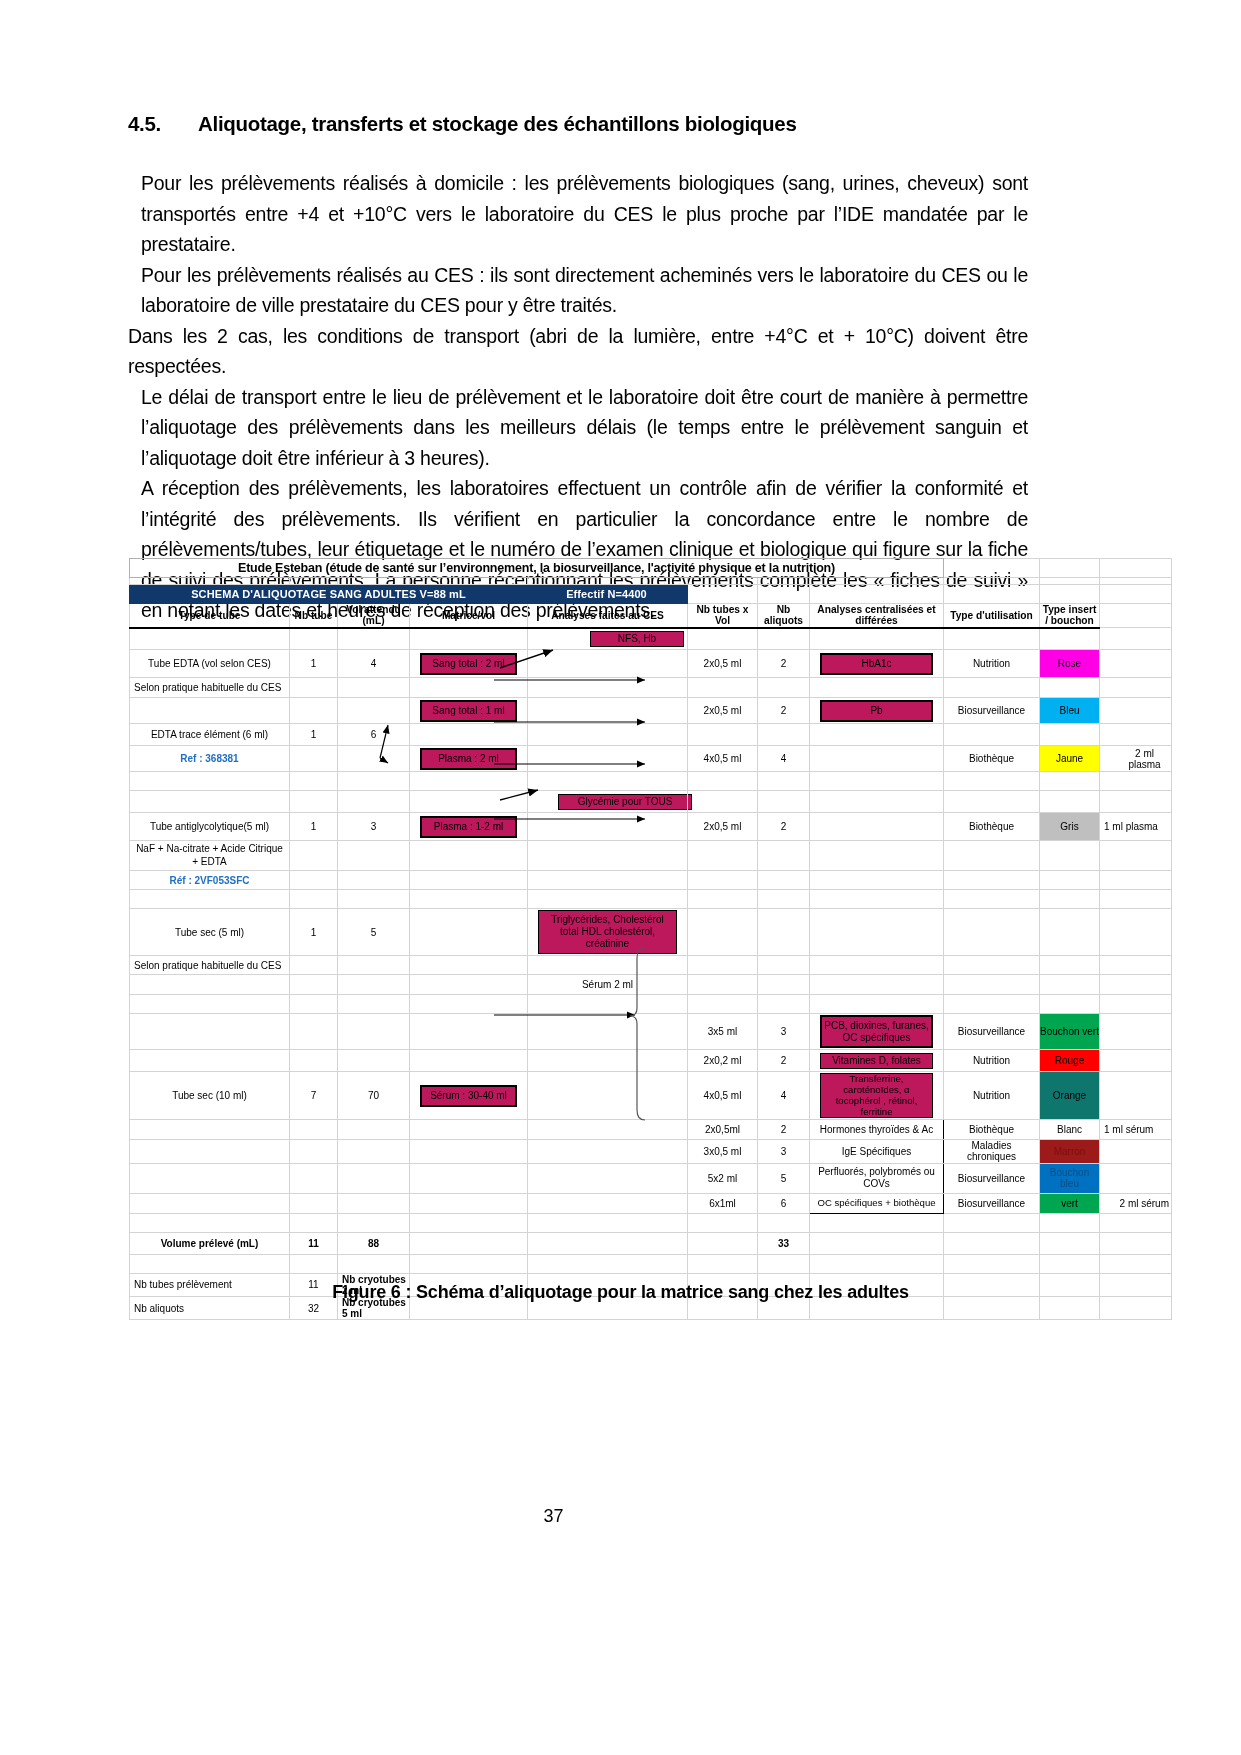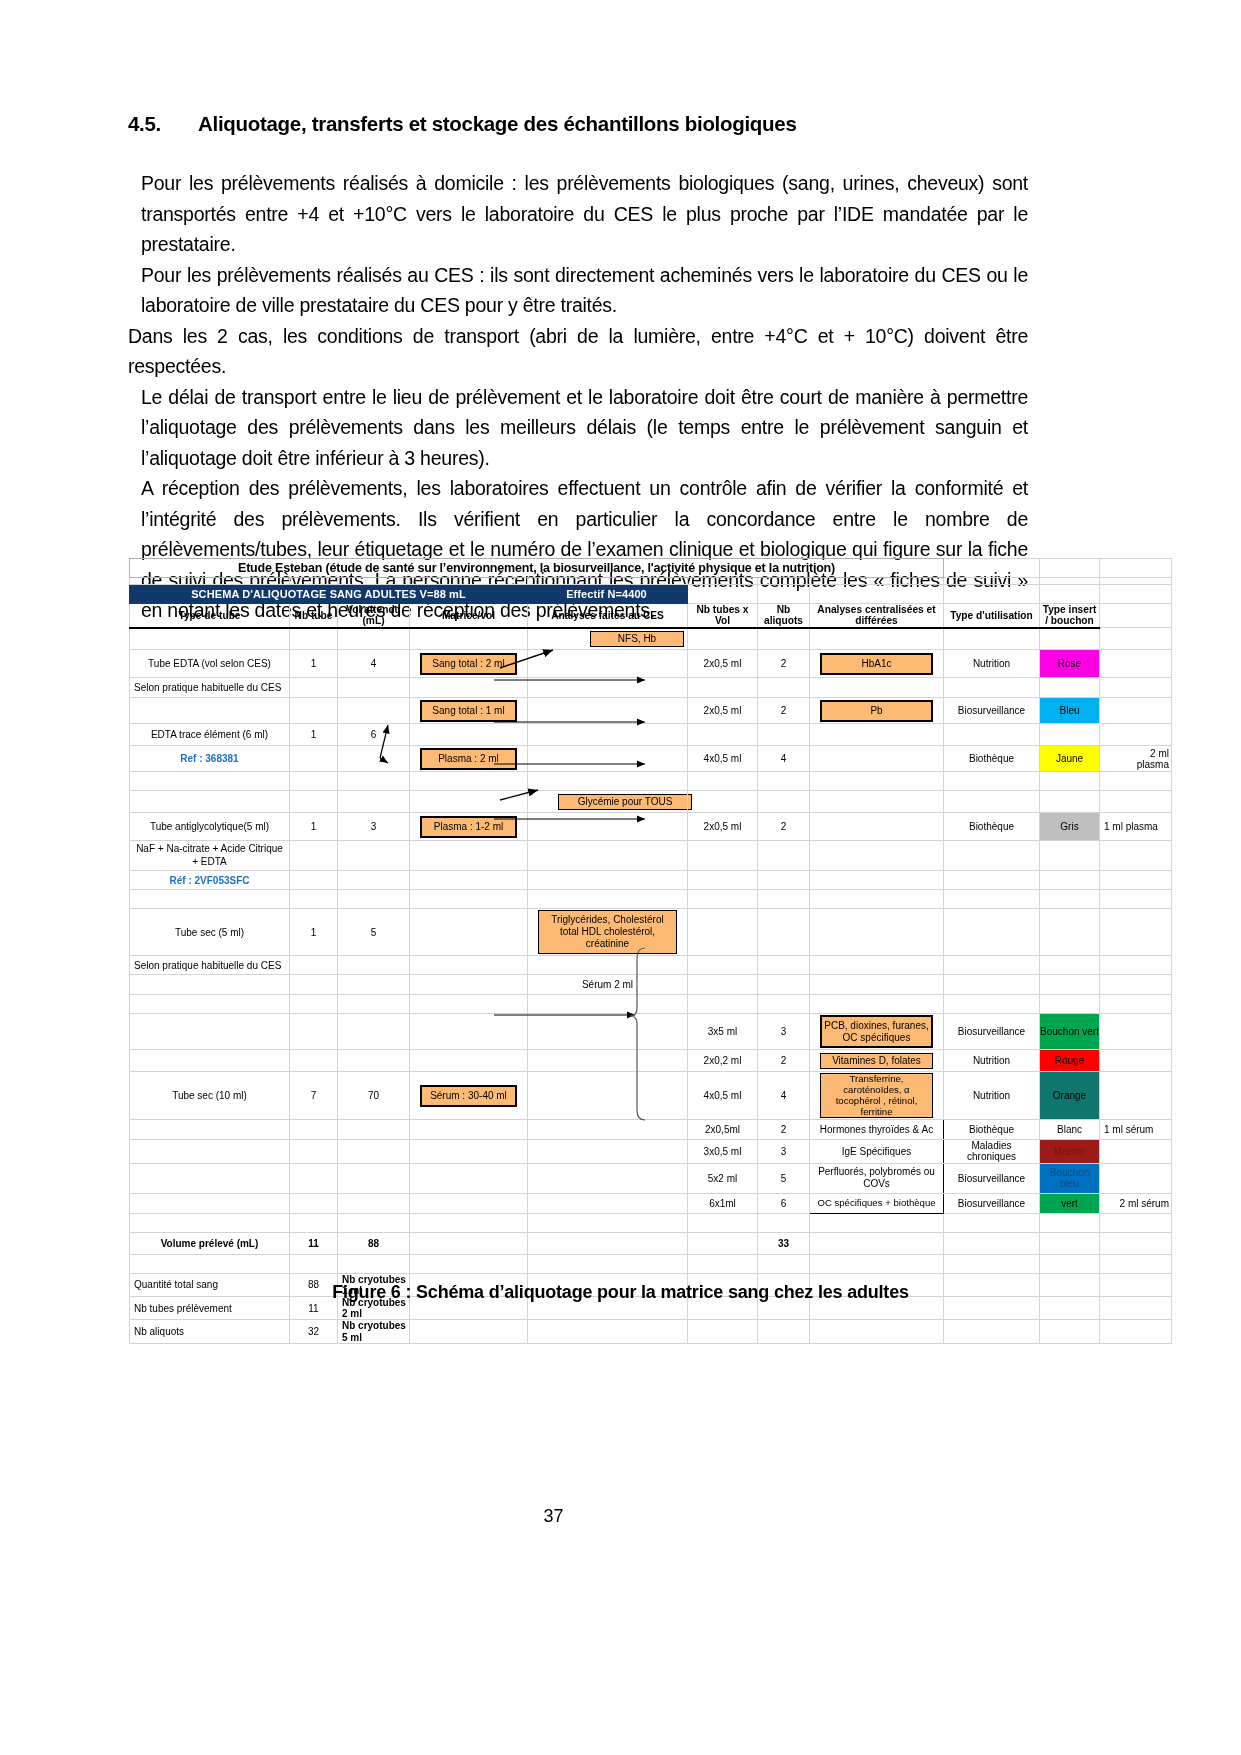--- a/index.html
+++ b/index.html
@@ -53,21 +53,21 @@
     text-align:left;padding-left:5px;height:21px;letter-spacing:0.1px;
     border:1px solid #11386b !important;
   }
   .navy.center{text-align:center;padding-left:0;}
   .hdr{
     font-weight:bold;font-size:10.2px;text-align:center;
     border-bottom:2px solid #000 !important;height:40px;
   }
   .boxed{
     border:2px solid #000;display:block;
-    padding:3px 2px;background:#fdba74;font-size:10px;line-height:1.15;
+    padding:3px 2px;background:#be185d;font-size:10px;line-height:1.15;
     margin:1px 10px;
   }
   .boxed.thin{border:1.4px solid #000;}
   .blue{color:#1f6fc4;font-weight:bold;margin-top:15px;}
   .bold{font-weight:bold;}
   .lbl{font-size:10px;}
   .leftcell{text-align:center;font-size:10px;}
   .colorcell{font-size:10px;font-weight:normal;}
 
   
@@ -249,21 +249,21 @@
             <td></td>
         <td style="padding:0">
           <span class="boxed">Plasma : 2 ml</span>
         </td>
         <td></td>
         <td class="lbl">4x0,5 ml</td>
         <td class="lbl">4</td>
         <td></td>
         <td class="lbl">Biothèque</td>
         <td class="colorcell" style="background:#FFFF00;padding:0">Jaune</td>
-        <td class="noborder lbl" style="text-align:right;padding-left:20px">2 ml plasma</td>
+        <td class="noborder lbl" style="text-align:center;padding-left:20px">2 ml plasma</td>
       </tr>
 
       <tr style="height:14px">
         <td></td>
             <td></td>
         <td></td>
             <td></td>
         <td></td>
             <td></td>
         <td></td>
@@ -547,33 +547,20 @@
         <td></td>
             <td></td>
         <td></td>
             <td></td>
         <td></td>
             <td></td>
         <td class="noborder"></td>
       </tr>
 
       <tr style="height:18px">
-        <td class="lbl" style="text-align:left;padding-left:4px">Quantité total sang</td>
-        <td class="lbl">88</td>
-        <td class="bold lbl" style="text-align:left;padding-left:4px">Nb cryotubes 1 ml</td>
-        <td></td>
-            <td></td>
-        <td></td>
-            <td></td>
-        <td></td>
-            <td></td>
-        <td></td>
-        <td class="noborder"></td>
-      </tr>
-      <tr style="height:18px">
         <td class="lbl" style="text-align:left;padding-left:4px">Nb tubes prélèvement</td>
         <td class="lbl">11</td>
         <td class="bold lbl" style="text-align:left;padding-left:4px">Nb cryotubes 2 ml</td>
         <td></td>
             <td></td>
         <td></td>
             <td></td>
         <td></td>
             <td></td>
         <td></td>

